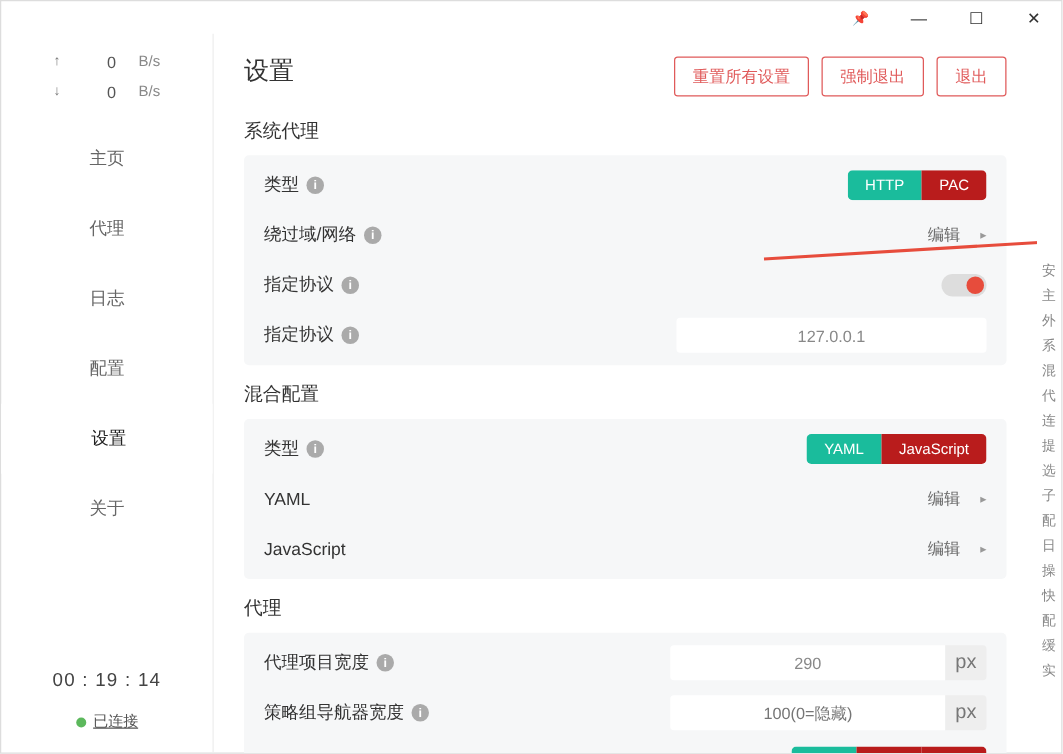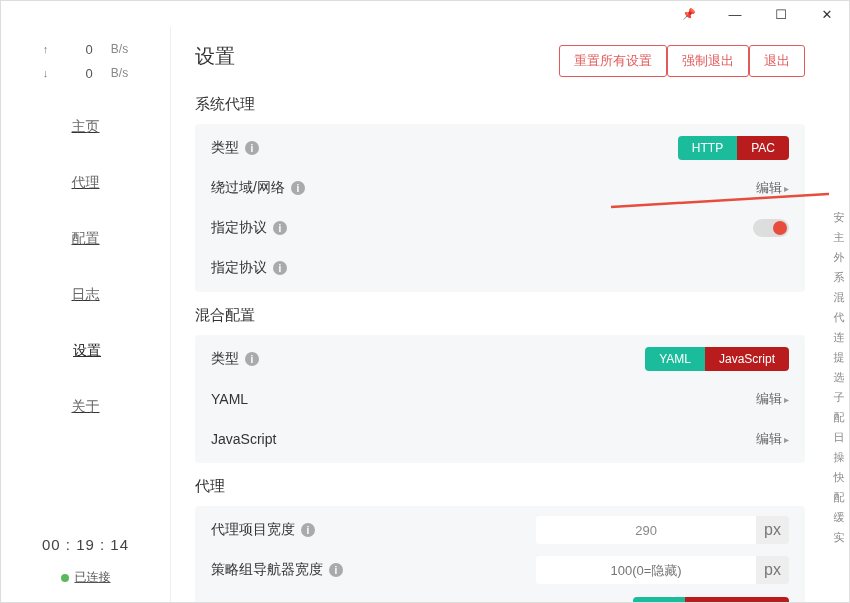--- a/index.html
+++ b/index.html
@@ -6,43 +6,43 @@
 body { font-family: "Microsoft YaHei", sans-serif; font-size: 13px; color: #333; background: #fff; width: 850px; height: 603px; overflow: hidden; border: 1px solid #ddd; }
 .titlebar { height: 26px; display: flex; justify-content: flex-end; align-items: center; padding-right: 4px; gap: 10px; }
 .tb-btn { width: 36px; height: 26px; display: flex; align-items: center; justify-content: center; cursor: pointer; font-size: 13px; }
 .main { display: flex; height: 577px; }
 .sidebar { width: 170px; border-right: 1px solid #eee; display: flex; flex-direction: column; }
 .speed { padding: 10px 0 14px; }
 .speed-row { display: flex; align-items: center; justify-content: center; gap: 18px; height: 24px; color: #555; font-size: 13px; }
 .speed-arrow { width: 12px; font-size: 11px; color: #777; }
 .speed-val { width: 20px; text-align: right; }
 .speed-unit { font-size: 12px; color: #888; }
-.nav { flex: 1; text-decoration: underline; }
+.nav { flex: 1; }
 .nav-item { height: 56px; display: flex; align-items: center; justify-content: center; color: #666; cursor: pointer; font-size: 14px; }
 .nav-item.active { color: #222; font-weight: 500; border-left: 3px solid #fff; background: #fff; position: relative; }
 .nav-item.active::after { content: ''; position: absolute; bottom: 0; left: 25%; right: 25%; height: 2px; background: #333; display: none; }
 .status { padding: 12px 0 18px; text-align: center; }
 .clock { font-size: 15px; color: #444; letter-spacing: 1px; margin-bottom: 16px; }
 .conn { font-size: 12px; color: #555; display: flex; align-items: center; justify-content: center; gap: 6px; text-decoration: underline; }
 .dot { width: 8px; height: 8px; border-radius: 50%; background: #5cb85c; display: inline-block; }
 .content { flex: 1; padding: 16px 24px 0 24px; overflow-y: auto; position: relative; }
 .header { display: flex; align-items: flex-start; justify-content: space-between; margin-bottom: 18px; }
 .header h1 { font-size: 20px; font-weight: 500; color: #333; }
-.header-btns { display: flex; margin-top: 2px; }
+.header-btns { display: flex; gap: 10px; margin-top: 2px; }
 .btn-outline { border: 1px solid #e05a5a; color: #e05a5a; background: #fff; padding: 6px 14px; border-radius: 3px; cursor: pointer; font-size: 13px; font-family: inherit; }
 .section-title { font-size: 15px; color: #333; margin: 12px 0 10px 0; }
 .card { background: #f6f7f8; border-radius: 4px; padding: 4px 16px; margin-bottom: 14px; }
 .row { display: flex; align-items: center; justify-content: space-between; min-height: 40px; padding: 2px 0; }
 .row-label { display: flex; align-items: center; gap: 6px; color: #333; font-size: 14px; }
 .info-icon { width: 14px; height: 14px; border-radius: 50%; background: #aaa; color: #fff; font-size: 10px; display: inline-flex; align-items: center; justify-content: center; font-style: normal; font-weight: bold; }
 .seg { display: flex; border-radius: 4px; overflow: hidden; }
 .seg-btn { padding: 5px 14px; font-size: 12px; color: #fff; cursor: pointer; background: #b91c1c; border: none; font-family: inherit; }
 .seg-btn.active { background: #1abc9c; }
 .seg-btn.act2 { background: #1abc9c; }
-.edit-link { color: #666; font-size: 13px; cursor: pointer; display: flex; align-items: center; gap: 2px; }
+.edit-link { color: #666; font-size: 13px; cursor: pointer; display: flex; align-items: center; gap: 16px; }
 .chev { font-size: 10px; color: #999; }
 .toggle { width: 36px; height: 18px; border-radius: 9px; background: #ddd; position: relative; cursor: pointer; }
 .toggle-knob { width: 14px; height: 14px; border-radius: 50%; background: #e74c3c; position: absolute; top: 2px; right: 2px; }
 .input-box { display: flex; align-items: center; }
 .input-box input { width: 220px; height: 28px; border: none; background: #fff; text-align: center; color: #888; font-size: 13px; padding: 0 8px; border-radius: 3px 0 0 3px; font-family: inherit; }
 .input-box.nounit input { border-radius: 3px; width: 248px; }
 .unit { background: #eee; color: #777; font-size: 16px; padding: 0 8px; height: 28px; display: flex; align-items: center; border-radius: 0 3px 3px 0; }
 .arrow-svg { position: absolute; pointer-events: none; }
 .rightstrip { width: 20px; padding-top: 180px; }
 .rightstrip div { font-size: 11px; color: #888; text-align: center; line-height: 20px; writing-mode: horizontal-tb; }
@@ -67,22 +67,22 @@
       </div>
       <div class="speed-row">
         <span class="speed-arrow">↓</span>
         <span class="speed-val">0</span>
         <span class="speed-unit">B/s</span>
       </div>
     </div>
     <div class="nav">
       <div class="nav-item">主页</div>
       <div class="nav-item">代理</div>
+      <div class="nav-item">日志</div>
       <div class="nav-item">配置</div>
-      <div class="nav-item">日志</div>
       <div class="nav-item active">设置</div>
       <div class="nav-item">关于</div>
     </div>
     <div class="status">
       <div class="clock">00 : 19 : 14</div>
       <div class="conn">
         <span class="dot"></span>
         <span>已连接</span>
       </div>
     </div>
@@ -126,20 +126,23 @@
           <i class="info-icon">i</i>
         </div>
         <div class="toggle">
           <div class="toggle-knob"></div>
         </div>
       </div>
       <div class="row">
         <div class="row-label">
           <span>指定协议</span>
           <i class="info-icon">i</i>
+        </div>
+        <div class="input-box nounit">
+          <input type="text" value="127.0.0.1" style="">
         </div>
       </div>
     </div>
 
     <div class="section-title">混合配置</div>
     <div class="card">
       <div class="row">
         <div class="row-label">
           <span>类型</span>
           <i class="info-icon">i</i>

